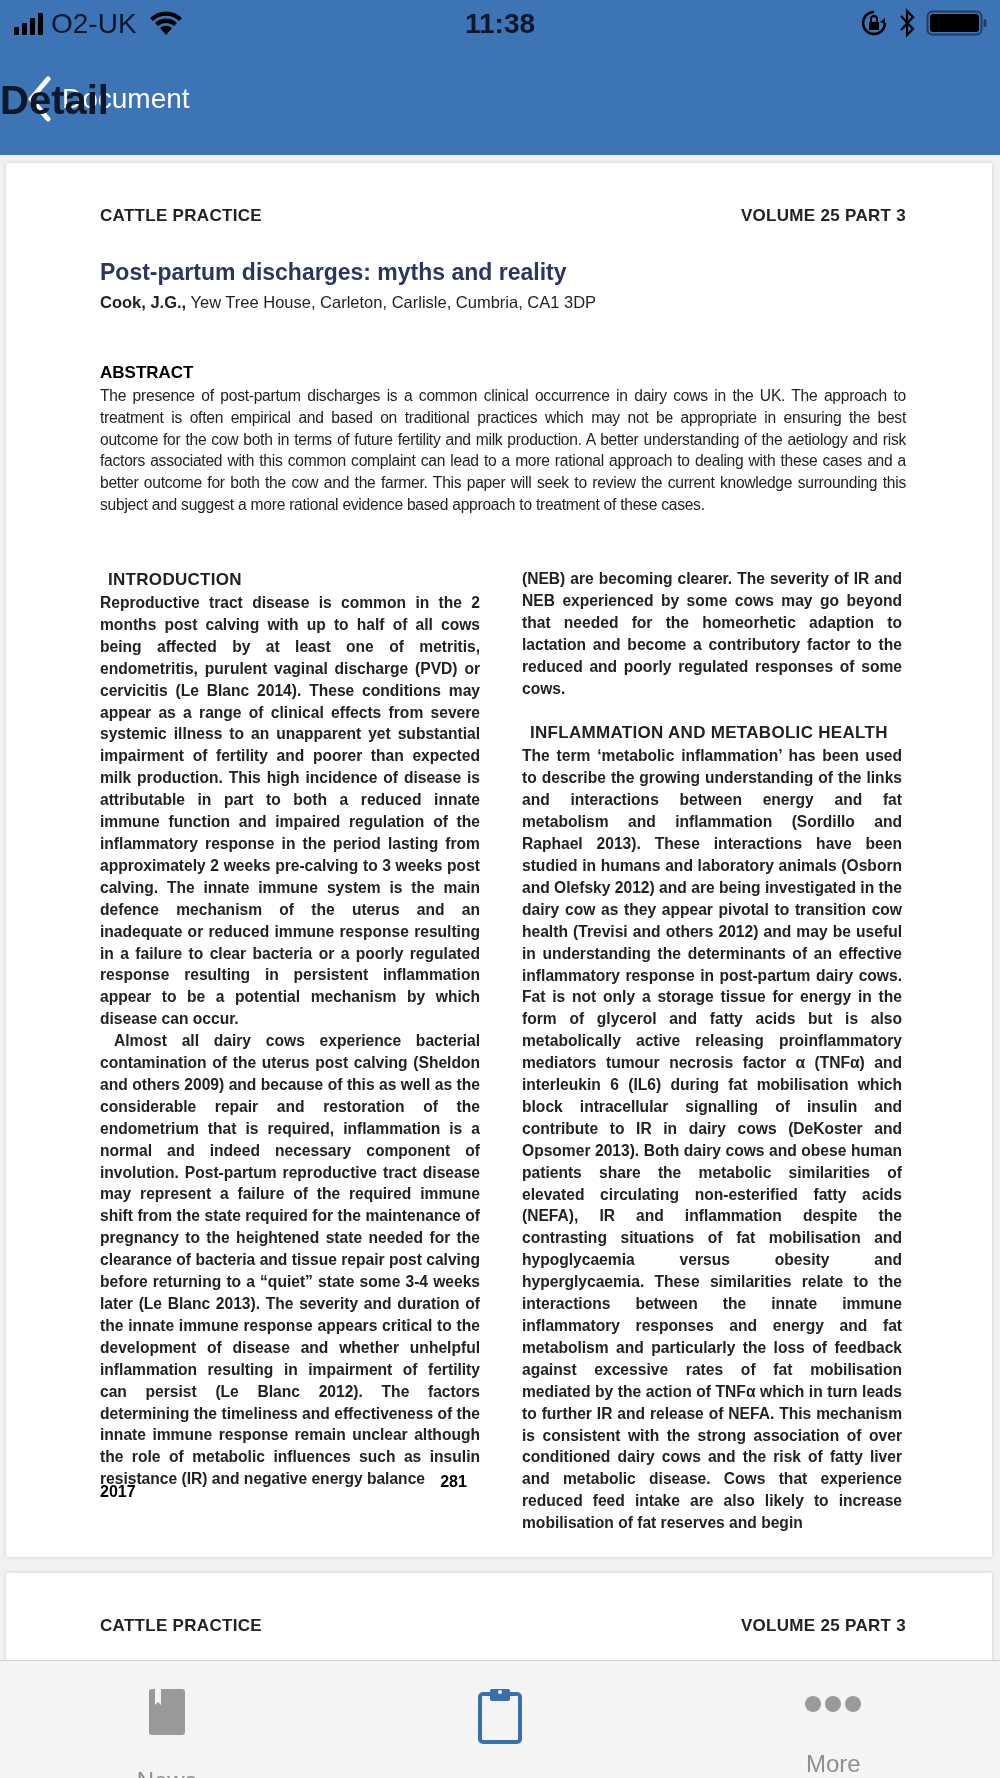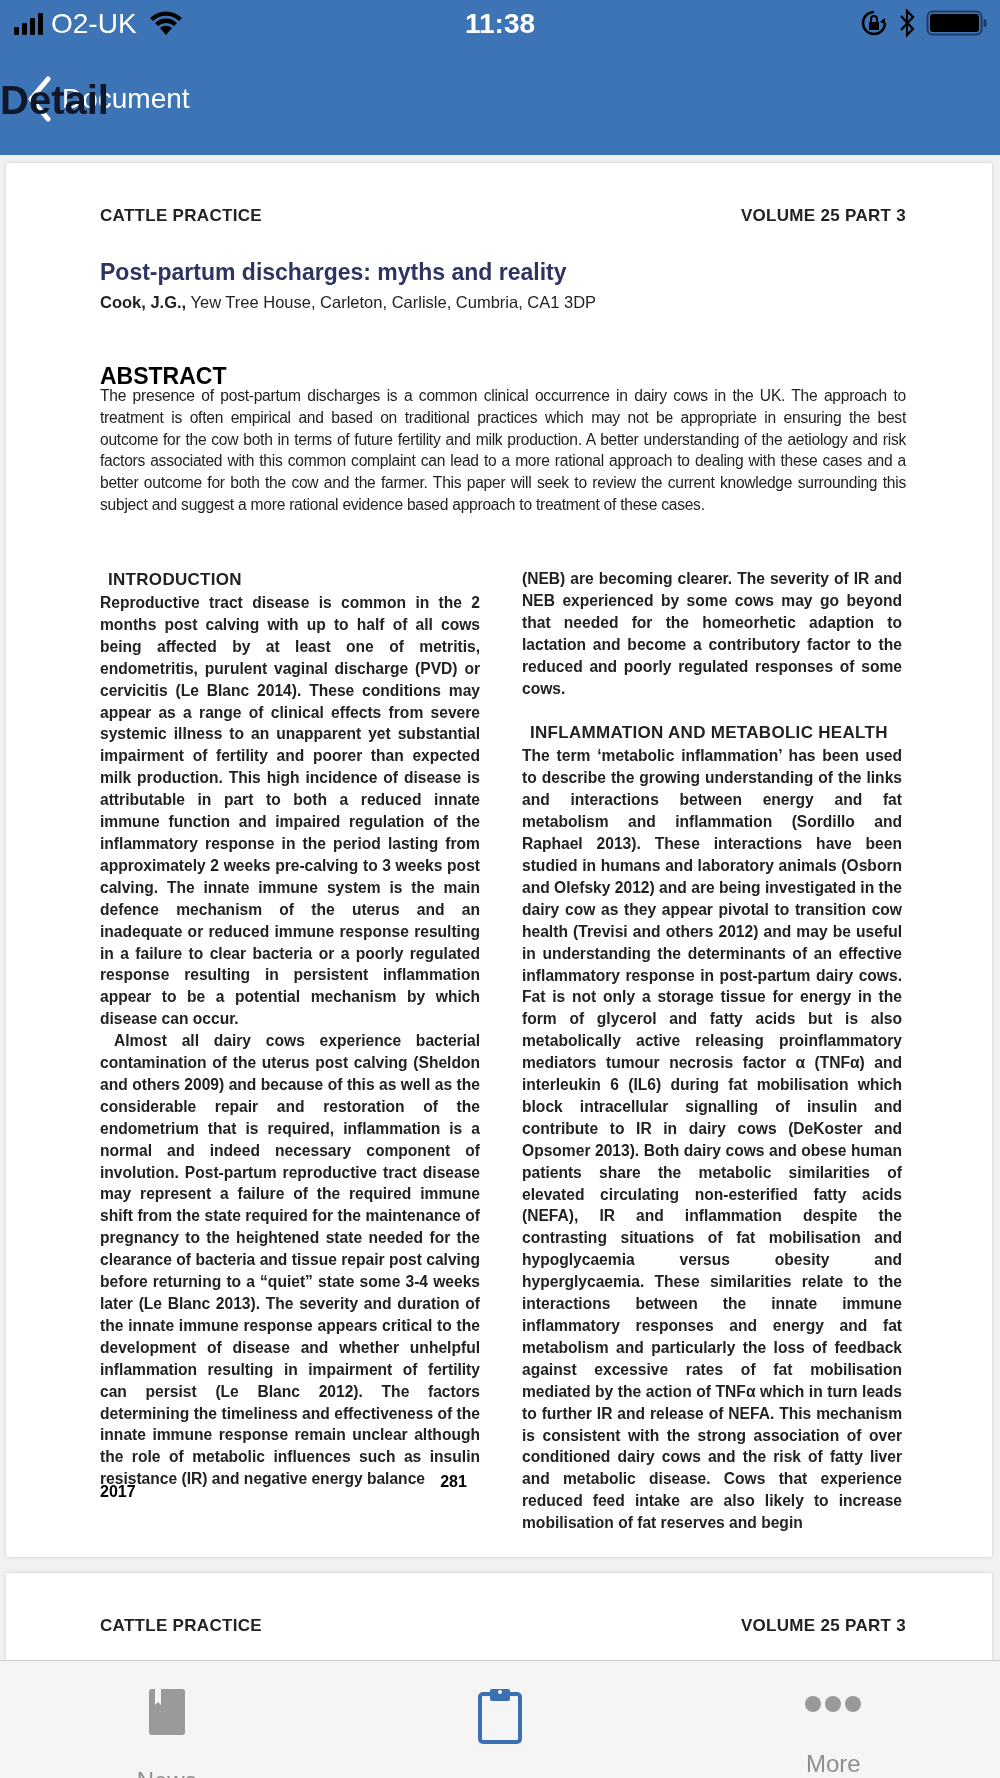--- a/index.html
+++ b/index.html
@@ -1,36 +1,36 @@
 <!DOCTYPE html>
 <html><head>
 <meta charset="utf-8">
 <style>
   * { box-sizing: border-box; margin: 0; padding: 0; }
   html, body { width: 1000px; height: 1778px; overflow: hidden; background: #f2f2f2; font-family: "Liberation Sans", sans-serif; }
   .header { position: absolute; left: 0; top: 0; width: 1000px; height: 155px; background: #3c74b5; color: #fff; }
-  .status { position: absolute; top: 0; left: 0; width: 1000px; height: 50px; color: #ffffff; }
+  .status { position: absolute; top: 0; left: 0; width: 1000px; height: 50px; color: #0f172a; }
   .status .left { position: absolute; left: 14px; top: 8px; display: flex; align-items: center; font-size: 28px; }
   .status .time { position: absolute; left: 0; width: 1000px; top: 8px; text-align: center; font-size: 28px; font-weight: bold; }
   .status .right { position: absolute; right: 12px; top: 8px; display: flex; align-items: center; gap: 10px; }
   .signal { display: flex; align-items: flex-end; gap: 3px; height: 22px; margin-right: 8px; }
   .signal span { display: block; width: 5px; background: #000; border-radius: 1px; }
   .nav { position: absolute; top: 60px; left: 0; width: 1000px; height: 80px; }
   .back { position: absolute; left: 26px; top: 16px; display: flex; align-items: center; font-size: 28px; color: #fff; cursor: pointer; }
   .back svg { margin-right: 10px; }
   .nav-title { position: absolute; left: 0; width: 1000px; top: 18px; text-align: left; font-size: 40px; font-weight: bold; color: #0f172a; }
 
   .page { position: absolute; left: 6px; width: 986px; background: #fff; box-shadow: 0 0 4px rgba(0,0,0,0.15); }
   .page1 { top: 163px; height: 1394px; }
   .page2 { top: 1573px; height: 200px; }
   .running { position: absolute; left: 94px; width: 806px; display: flex; justify-content: space-between; font-size: 17px; font-weight: bold; color: #222; letter-spacing: 0.3px; }
   .title { position: absolute; left: 94px; top: 96px; font-size: 23px; font-weight: bold; color: #2d3462; }
   .author { position: absolute; left: 94px; top: 130px; font-size: 16.5px; color: #222; }
   .author b { font-weight: bold; }
-  .h-abs { position: absolute; left: 94px; top: 200px; font-size: 23px; font-weight: bold; }
+  .h-abs { position: absolute; left: 94px; top: 200px; font-size: 17px; font-weight: bold; }
   .abstract { position: absolute; left: 94px; top: 222px; width: 806px; font-size: 15.6px; line-height: 21.8px; text-align: justify; color: #222; letter-spacing: -0.25px; }
   .col { position: absolute; top: 405px; width: 380px; font-size: 15.6px; line-height: 21.9px; text-align: justify; color: #222; }
   .col.left { left: 94px; }
   .col.right { left: 516px; }
   .sec-h { font-size: 17px; font-weight: bold; line-height: 24px; letter-spacing: 0.3px; margin-left: 8px; }
   .col p { margin: 0; font-weight: bold; }
   .indent { text-indent: 14px; }
   .gap { height: 22px; }
   .footer-year { position: absolute; left: 94px; top: 1320px; font-size: 16px; font-weight: bold; }
   .footer-page { position: absolute; left: 0; width: 907px; text-align: center; top: 1310px; font-size: 16px; font-weight: bold; }

